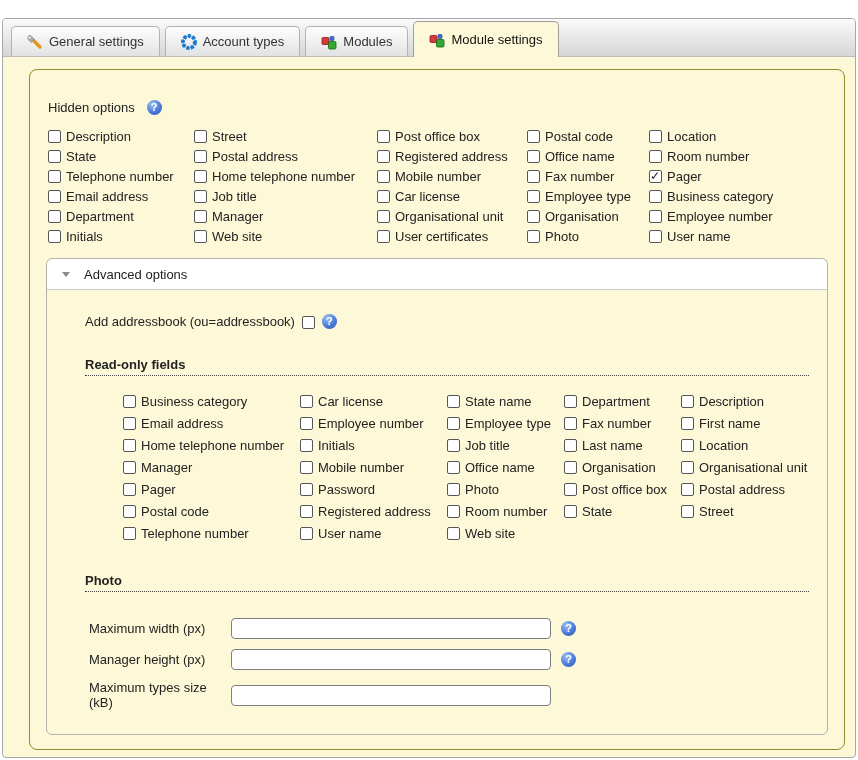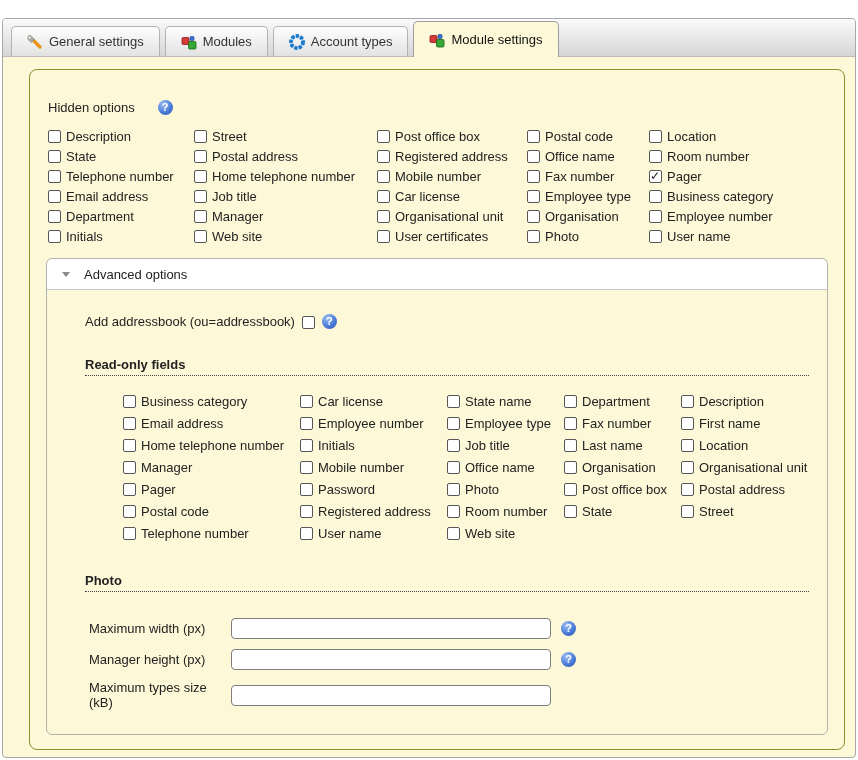--- a/index.html
+++ b/index.html
@@ -76,21 +76,21 @@
     align-items: center;
     gap: 9px;
     padding: 0 8px;
     margin-left: 2px;
   }
   .avatar-icon svg { width:26px; height:32px; display:block; }
 
   .row-label {
     display: flex;
     align-items: flex-start;
-    gap: 23px;
+    gap: 12px;
     margin: 10px 0 14px 2px;
   }
 
   .help-icon {
     display: inline-block;
     width: 15px; height: 15px;
     border-radius: 50%;
     background: radial-gradient(circle at 35% 28%, #9dc0f2, #4a7bd8 55%, #2d56ae);
     color: #fff;
     font-weight: bold;
@@ -204,35 +204,35 @@
             <line x1="6" y1="6" x2="13" y2="13" stroke="#e8941a" stroke-width="3.4" stroke-linecap="round"></line>
             <path d="M2.2 1.2 a3.1 3.1 0 0 0 -0.6 4.8 l2.6 2.6 3.3-3.3 -2.6-2.6 a3.1 3.1 0 0 0 -2.7-1.5 z" fill="#a8a8a8" stroke="#7c7c7c" stroke-width="0.5"></path>
             <path d="M2.4 2.2 l1.6 1.6 -1.2 1.2 -1.6-1.6 z" fill="#fdf9d8"></path>
           </svg>
         </span>
         <span>General settings</span>
       </div>
       <div class="tab">
         <span class="tab-icon">
           <svg viewBox="0 0 16 16">
+            <circle cx="8" cy="8" r="6" fill="none" stroke="#1f7fd4" stroke-width="4" stroke-dasharray="3 1.4"></circle>
+            <circle cx="8" cy="8" r="6" fill="none" stroke="#1669b5" stroke-width="1" opacity="0.6"></circle>
+          </svg>
+        </span>
+        <span>Account types</span>
+      </div>
+      <div class="tab">
+        <span class="tab-icon">
+          <svg viewBox="0 0 16 16">
             <rect x="1" y="3.5" width="7" height="7" rx="1.2" fill="#d63b3b" stroke="#8d1414" stroke-width="0.8"></rect>
             <rect x="7.5" y="7.5" width="7.5" height="7.5" rx="1.2" fill="#35a835" stroke="#13680f" stroke-width="0.8"></rect>
             <rect x="9" y="2.5" width="4" height="4" rx="0.8" fill="#3a6fd8" stroke="#1d3f8f" stroke-width="0.6"></rect>
           </svg>
         </span>
         <span>Modules</span>
-      </div>
-      <div class="tab">
-        <span class="tab-icon">
-          <svg viewBox="0 0 16 16">
-            <circle cx="8" cy="8" r="6" fill="none" stroke="#1f7fd4" stroke-width="4" stroke-dasharray="3 1.4"></circle>
-            <circle cx="8" cy="8" r="6" fill="none" stroke="#1669b5" stroke-width="1" opacity="0.6"></circle>
-          </svg>
-        </span>
-        <span>Account types</span>
       </div>
       <div class="tab active">
         <span class="tab-icon">
           <svg viewBox="0 0 16 16">
             <rect x="1" y="3.5" width="7" height="7" rx="1.2" fill="#d63b3b" stroke="#8d1414" stroke-width="0.8"></rect>
             <rect x="7.5" y="7.5" width="7.5" height="7.5" rx="1.2" fill="#35a835" stroke="#13680f" stroke-width="0.8"></rect>
             <rect x="9" y="2.5" width="4" height="4" rx="0.8" fill="#3a6fd8" stroke="#1d3f8f" stroke-width="0.6"></rect>
           </svg>
         </span>
         <span>Module settings</span>

